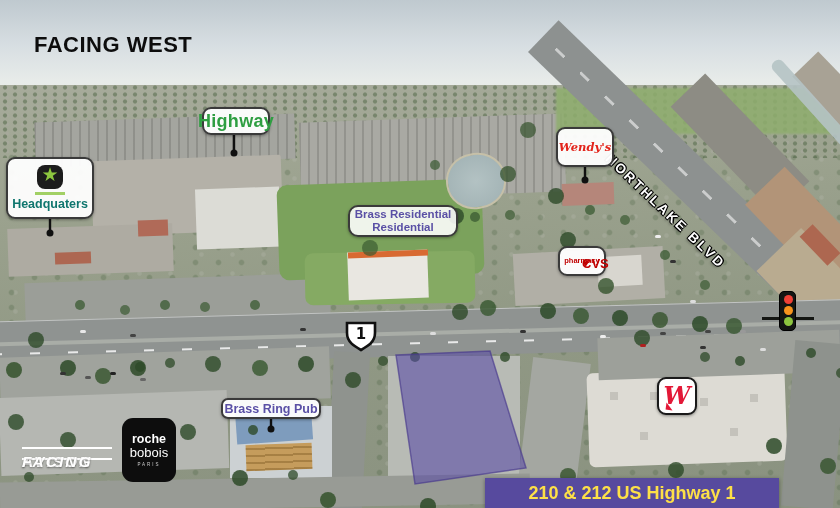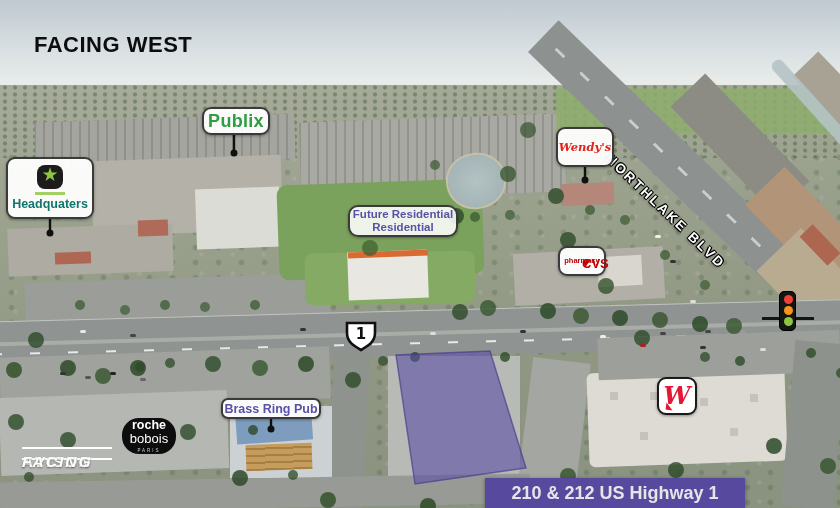--- a/index.html
+++ b/index.html
@@ -134,21 +134,21 @@
   .cvsRow{position:relative;color:#c00000;font-weight:800;font-size:13px;line-height:1;}
   .cvsHeart{font-size:12px;margin-right:1px;}
   .cvsSub{position:relative;color:#c00000;font-size:7.5px;font-weight:700;line-height:1;}
   .co-brass{left:221px;top:398px;width:100px;height:21px;border-radius:7px;}
   .brassT{color:#5a50a5;font-size:12.5px;font-weight:700;}
 
   .street{left:613px;top:151px;z-index:15;transform:rotate(43.5deg);transform-origin:left top;
           color:#fff;font-size:13.5px;font-weight:800;letter-spacing:2.5px;white-space:nowrap;
           text-shadow:-1px -1px 0 #000,1px -1px 0 #000,-1px 1px 0 #000,1px 1px 0 #000,0 2px 3px rgba(0,0,0,.45);}
 
-  .roche{left:122px;top:418px;width:54px;height:36px;z-index:20;background:#0d0d0d;border-radius:17px;
+  .roche{left:122px;top:418px;width:54px;height:64px;z-index:20;background:#0d0d0d;border-radius:11px;
          display:flex;flex-direction:column;align-items:center;justify-content:center;color:#fff;}
   .rocheL1{position:relative;font-size:12.5px;font-weight:700;line-height:1.05;}
   .rocheL2{position:relative;font-size:13px;font-weight:400;line-height:1.05;}
   .rocheL3{position:relative;font-size:4.5px;letter-spacing:2px;color:#cfcfcf;margin-top:3px;}
 
   .wgTile{left:657px;top:377px;width:40px;height:38px;z-index:20;background:#fff;border:2px solid #1a1a1a;
           border-radius:9px;display:flex;align-items:center;justify-content:center;
           box-shadow:0 1px 3px rgba(0,0,0,.4);}
   .wgW{position:relative;color:#e31837;font-size:24px;font-weight:700;font-style:italic;
        font-family:"DejaVu Serif",serif;line-height:1;}
@@ -157,22 +157,22 @@
 
   .tl{left:779px;top:291px;width:17px;height:40px;z-index:12;background:#141613;border-radius:5px;
       border:1px solid #000;}
   .tlArmL{left:762px;top:317px;width:18px;height:3px;z-index:11;background:#141613;}
   .tlArmR{left:795px;top:317px;width:19px;height:3px;z-index:11;background:#141613;}
   .lamp{left:3.5px;width:9px;height:9px;border-radius:50%;}
   .lampR{top:3px;background:#ef4136;}
   .lampY{top:14px;background:#f7941d;}
   .lampG{top:25px;background:#8dc63f;}
 
-  .banner{left:485px;top:478px;width:260px;height:30px;z-index:30;background:#574a9e;
-          display:flex;align-items:center;justify-content:center;color:#e5e5e5;font-size:18px;font-weight:700;
+  .banner{left:485px;top:478px;width:294px;height:30px;z-index:30;background:#574a9e;
+          display:flex;align-items:center;justify-content:center;color:#fde047;font-size:18px;font-weight:700;
           box-shadow:0 1px 4px rgba(0,0,0,.4);}
 
   .avison{left:22px;top:447px;width:90px;z-index:20;border-top:2.5px solid #fff;border-bottom:2.5px solid #fff;
           padding:4px 0 5px;text-align:center;color:#fff;font-size:15.5px;font-weight:700;letter-spacing:2px;
           line-height:1.2;text-shadow:0 1px 2px rgba(0,0,0,.35);font-style:italic;}
 </style>
 </head>
 <body>
 
 <div class="stage">
@@ -243,21 +243,21 @@
     </g>
     <g transform="translate(346,319)">
       <path class="shieldP" d="M1,4 h28 v10 c0,9 -7,13 -14,17 c-7,-4 -14,-8 -14,-17 z"></path>
       <text class="shieldT" x="15" y="20">1</text>
     </g>
   </svg>
 
   <div class="heading">FACING WEST</div>
 
   <div class="callout co-publix">
-    <span class="publixT">Publix</span>
+    <span class="publixT">Highway</span>
   </div>
 
   <div class="callout co-hq">
     <div class="hqLogo">
       <span class="hqRing"></span>
       <span class="hqStar">★</span>
     </div>
     <div class="hqWord"></div>
     <div class="hqText">Headquaters</div>
   </div>
@@ -266,21 +266,21 @@
     <svg class="wgirl" width="20" height="15" viewBox="0 0 20 15">
       <circle cx="10" cy="6.5" r="5.8" fill="#e2231a"></circle>
       <circle cx="3.6" cy="8.8" r="2.7" fill="#e2231a"></circle>
       <circle cx="16.4" cy="8.8" r="2.7" fill="#e2231a"></circle>
       <circle cx="10" cy="8.6" r="3.9" fill="#fbe3cf"></circle>
     </svg>
     <span class="wendysT">Wendy's</span>
   </div>
 
   <div class="callout co-future">
-    <div class="futureT">Future Residential</div>
+    <div class="futureT">Brass Residential</div>
     <div class="futureT">Residential</div>
   </div>
 
   <div class="callout co-cvs">
     <div class="cvsRow">
         <span class="cvsHeart">♥</span>
         <span>CVS</span>
       </div>
     <div class="cvsSub">pharmacy</div>
   </div>

